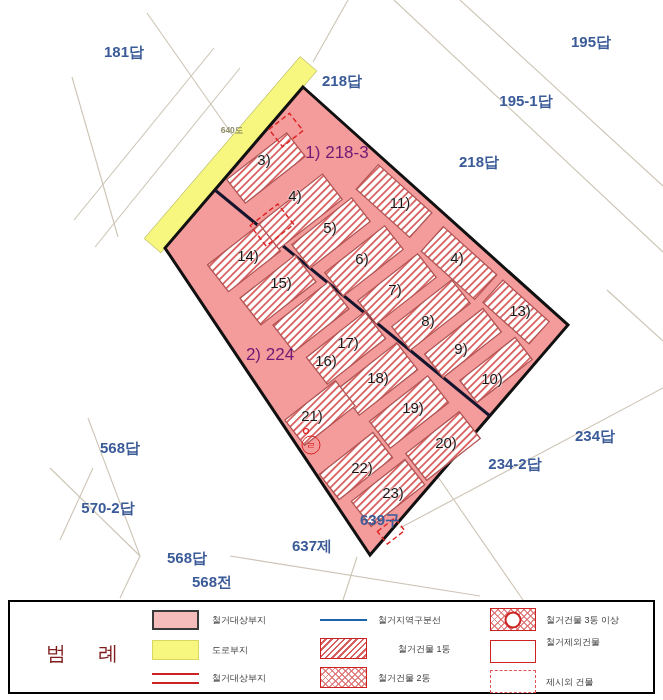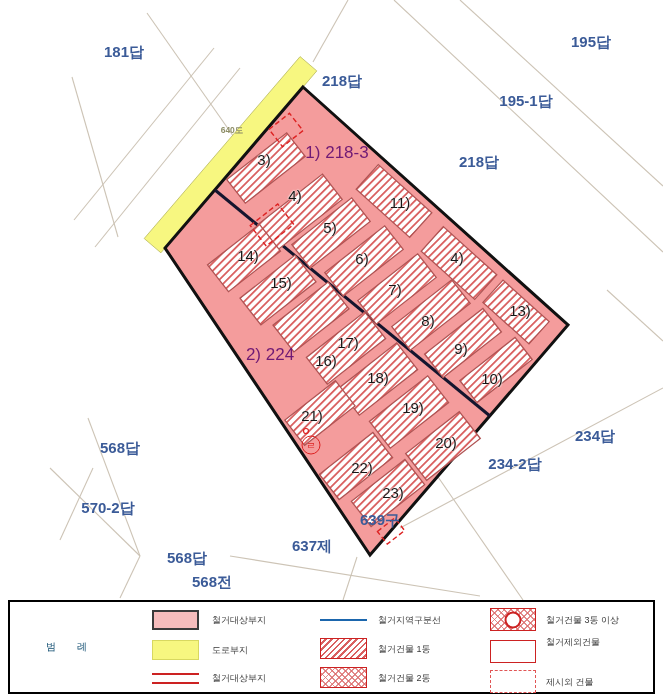--- a/index.html
+++ b/index.html
@@ -27,21 +27,21 @@
   }
   .circle-mark{
     position:absolute;transform:translate(-50%,-50%);width:17px;height:17px;border:1.6px solid #dd2222;
     border-radius:50%;color:#dd2222;font-size:10px;line-height:17px;text-align:center;background:transparent;
   }
   
   .legend{
     position:absolute;left:8px;top:600px;width:643px;height:90px;border:2px solid #000;background:#fff;
   }
   .legend-title{
-    position:absolute;left:36px;top:38px;font-size:10px;color:#0c4a6e;white-space:pre;letter-spacing:2px;
+    position:absolute;left:36px;top:38px;font-size:20px;color:#7f1d1d;white-space:pre;letter-spacing:2px;
   }
   .sw{position:absolute;box-sizing:border-box;}
   .sw-pink{left:142px;top:8px;width:47px;height:20px;background:#f6bcbc;border:2px solid #3a3a3a;}
   .sw-yellow{left:142px;top:38px;width:47px;height:20px;background:#f7f780;border:1px solid #d8d860;}
   .sw-redline{left:142px;width:47px;height:2px;background:#cc2222;}
   .sw-blueline{left:310px;top:17px;width:47px;height:2px;background:#1b66ad;}
   .sw-hatch{
     left:310px;top:36px;width:47px;height:21px;border:1.6px solid #cc2222;
     background:repeating-linear-gradient(135deg,#fff 0 2.6px,#d96060 2.6px 4.4px);
   }
@@ -180,21 +180,21 @@
     <div class="lg-label" style="left:202px;top:48px;">도로부지</div>
 
     <div class="sw sw-redline" style="top:71px;"></div>
     <div class="sw sw-redline" style="top:80px;"></div>
     <div class="lg-label" style="left:202px;top:76px;">철거대상부지</div>
 
     <div class="sw sw-blueline"></div>
     <div class="lg-label" style="left:368px;top:18px;text-align:right;">철거지역구분선</div>
 
     <div class="sw sw-hatch"></div>
-    <div class="lg-label" style="left:368px;top:47px;">철거건물 1동</div>
+    <div class="lg-label" style="left:388px;top:47px;">철거건물 1동</div>
 
     <div class="sw sw-cross"></div>
     <div class="lg-label" style="left:368px;top:76px;">철거건물 2동</div>
 
     <div class="sw sw-cross3">
       <div class="circ"></div>
     </div>
     <div class="lg-label" style="left:536px;top:18px;">철거건물 3동 이상</div>
 
     <div class="sw sw-excl"></div>

